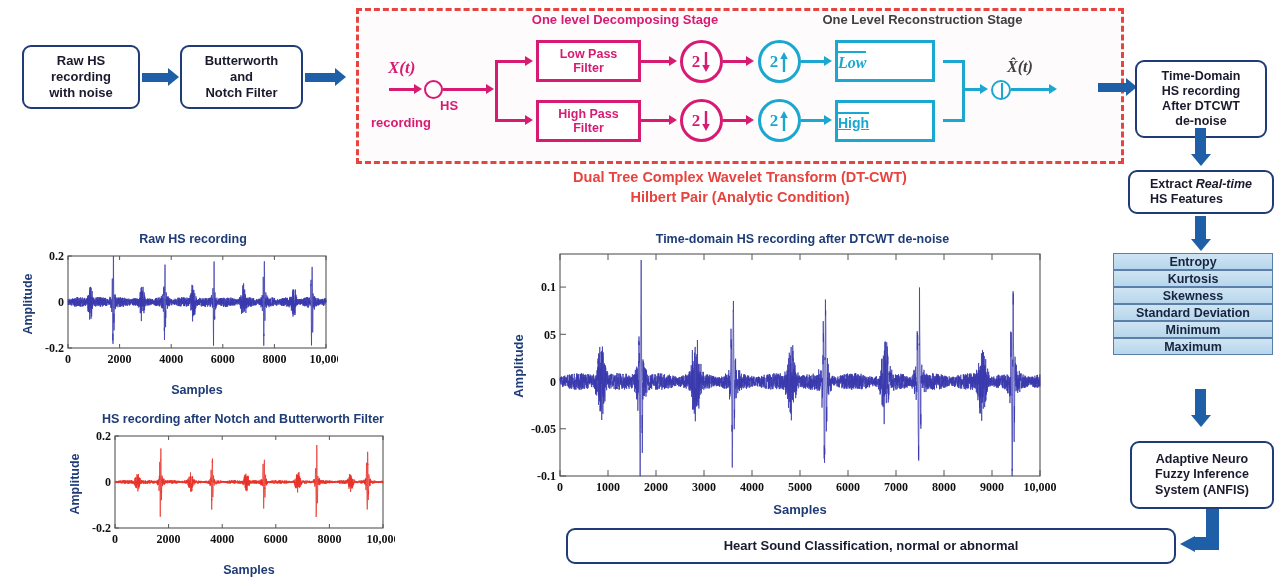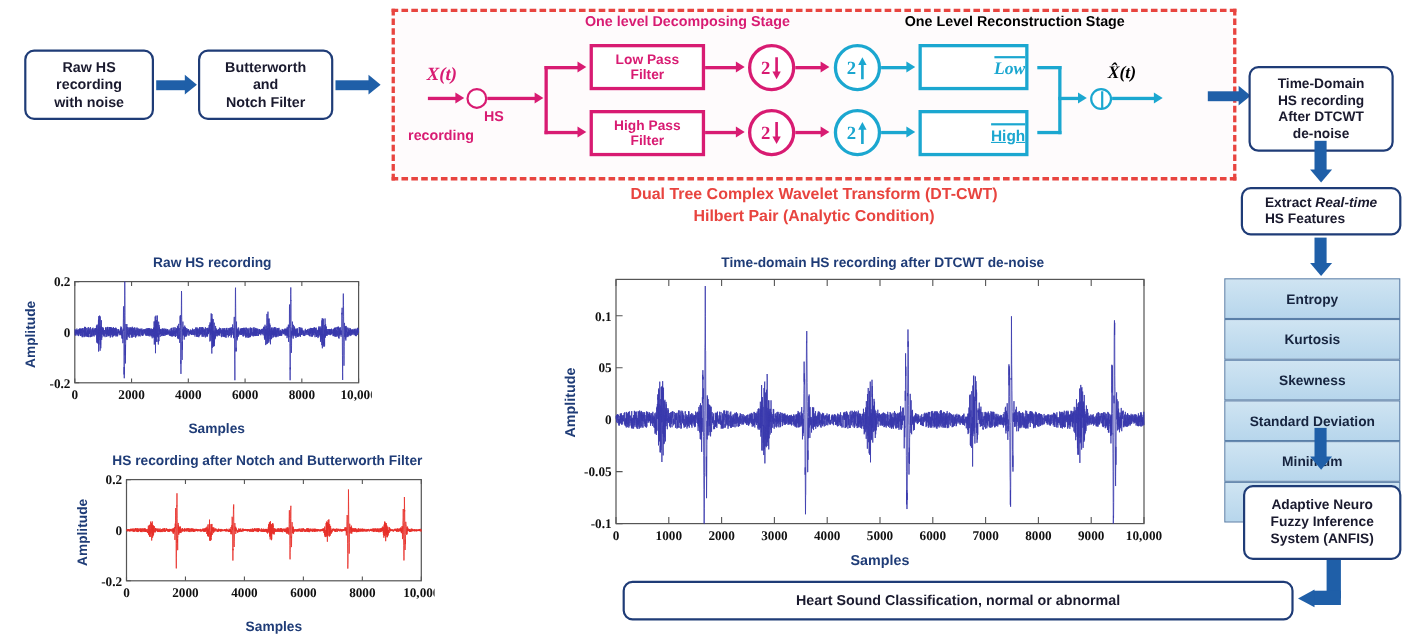--- a/index.html
+++ b/index.html
@@ -42,36 +42,36 @@
     border-top:12px solid #1F5FA8;
   }
 
   
   #dtcwt-panel {
     border: 3px dashed #E8443F;
     background: rgba(253,247,250,0.55);
   }
   .stage-title { font-weight: bold; font-size: 13px; }
   .mag { color: #D81B72; }
-  .cyan { color: #000000; }
+  .cyan { color: #404040; }
 
   .pinkbox {
     border: 3px solid #D81B72;
     background: #ffffff;
     color: #D81B72;
     font-weight: bold; font-size: 12.5px;
     display:flex; align-items:center; justify-content:center; text-align:center;
     line-height:1.15;
   }
   .cyanbox {
     border: 3px solid #1BA7D0;
     background: #ffffff;
     color: #1BA7D0;
     font-weight: bold; font-size: 14px;
-    display:flex; align-items:center; justify-content:flex-end; text-align:center;
+    display:flex; align-items:center; justify-content:flex-start; text-align:center;
   }
   .circ {
     border-radius: 50%;
     display:flex; align-items:center; justify-content:center;
     font-weight:bold; background:#fff;
   }
   .circ.pink { border:3px solid #D81B72; color:#D81B72; }
   .circ.cy  { border:3px solid #1BA7D0; color:#1BA7D0; }
 
   
@@ -81,21 +81,21 @@
   .ah { position:absolute; width:0; height:0; }
   .ah.p { border-top:5px solid transparent; border-bottom:5px solid transparent; border-left:8px solid #D81B72; }
   .ah.c { border-top:5px solid transparent; border-bottom:5px solid transparent; border-left:8px solid #1BA7D0; }
 
   
   .feat {
     border:1px solid #5A7FA8;
     background: linear-gradient(180deg,#cfe4f2 0%, #b7d6ec 100%);
     color:#16243f; font-weight:bold; font-size:12.5px;
     display:flex; align-items:center; justify-content:center;
-    height:37px;
+    height:17px;
   }
 
   
   .chart-title {
     color:#1F3C77; font-weight:bold; text-align:center;
   }
 </style>
 </head>
 <body>
 

